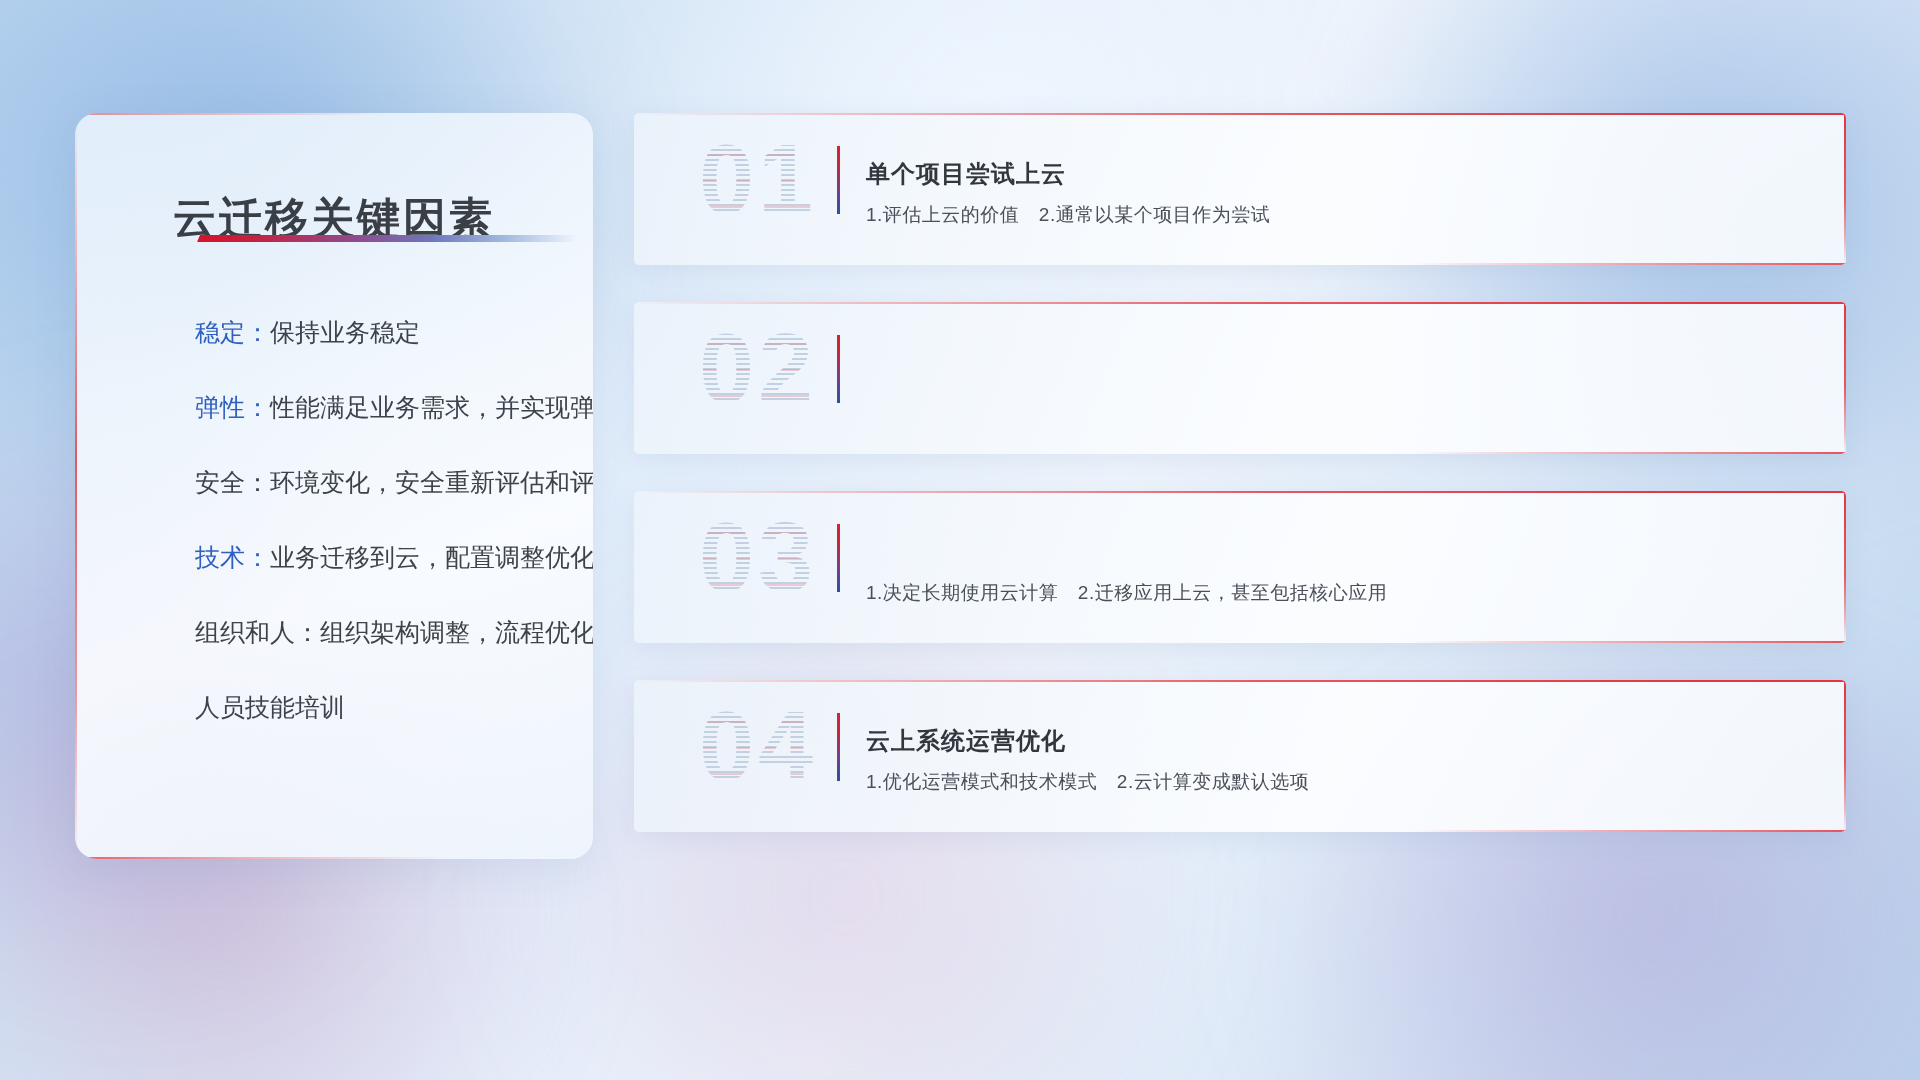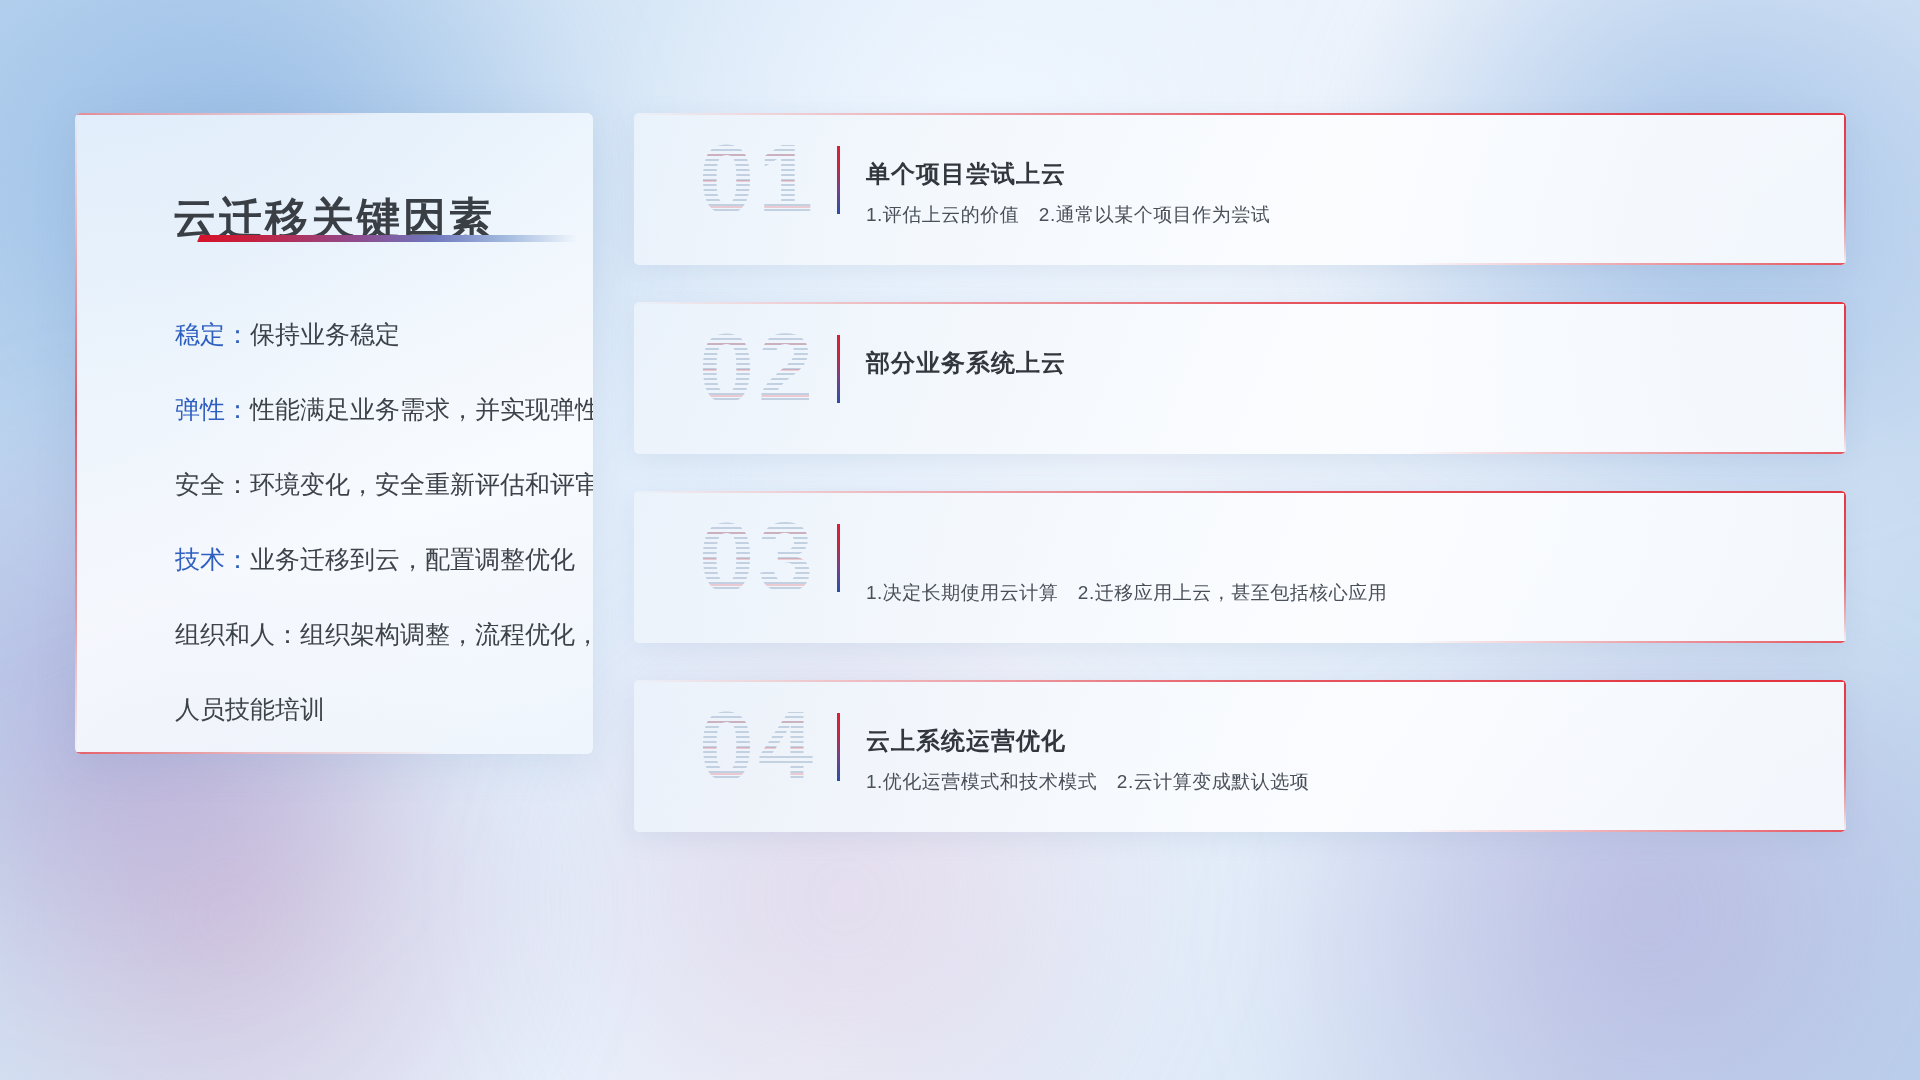--- a/index.html
+++ b/index.html
@@ -27,22 +27,22 @@
   .b8{left:28%;top:-12%;width:46%;height:40%;border-radius:50%;
       background:radial-gradient(circle at 50% 60%,rgba(240,247,255,.85),rgba(240,247,255,0) 70%);filter:blur(40px);}
   .b9{left:6%;top:22%;width:34%;height:40%;border-radius:50%;
       background:radial-gradient(circle at 50% 50%,rgba(232,243,255,.7),rgba(232,243,255,0) 70%);filter:blur(44px);}
 
   
   #stage{position:absolute;inset:0;}
 
   
   #left-panel{
-    position:absolute;left:75px;top:113px;width:518px;height:641px;
-    border-radius:6px;
+    position:absolute;left:75px;top:113px;width:518px;height:746px;
+    border-radius:22px;
     background:linear-gradient(160deg,rgba(230,241,252,.92) 0%,rgba(244,249,254,.9) 36%,rgba(250,252,255,.92) 62%,rgba(240,246,253,.9) 100%);
     box-shadow:0 10px 40px rgba(110,140,180,.16);
     overflow:hidden;
   }
   #left-panel:before{
     content:"";position:absolute;left:0;top:0;bottom:0;width:2px;
     background:linear-gradient(180deg,rgba(255,255,255,0) 0%,rgba(241,150,150,.55) 16%,rgba(224,60,70,.85) 46%,rgba(226,90,95,.6) 78%,rgba(255,255,255,0) 100%);
   }
   #left-panel:after{
     content:"";position:absolute;left:0;right:0;bottom:0;height:2px;
@@ -52,21 +52,21 @@
     background:linear-gradient(90deg,rgba(226,60,70,.55) 0%,rgba(255,255,255,0) 85%);}
   #panel-title{
     position:absolute;left:0;right:0;top:48px;text-align:center;
     font-size:43px;font-weight:bold;color:#3a3f46;letter-spacing:3px;
   }
   #title-underline{
     position:absolute;left:122px;top:122px;width:380px;height:7px;border-radius:1px;
     background:linear-gradient(90deg,#d6132b 0%,#c6203f 14%,#8e4c8e 42%,#6f77bd 62%,#9fb7dd 80%,rgba(190,210,235,0) 100%);
     clip-path:polygon(3px 0,100% 0,100% 100%,0 100%);
   }
-  #factor-list{position:absolute;left:100px;top:209px;right:24px;}
+  #factor-list{position:absolute;left:120px;top:209px;right:24px;font-family:Liberation Mono, monospace;}
   .factor-row{
     font-size:25px;line-height:1.0;color:#3d434a;margin-bottom:50px;white-space:nowrap;
   }
   .factor-row.wrapped{margin-bottom:16px;}
   .factor-row.cont{margin-bottom:8px;}
   .f-key{font-weight:normal;}
   .f-key.accent{color:#2f5fbf;}
   .f-key.plain{color:#3d434a;}
   .f-val{color:#3d434a;}
 
@@ -174,21 +174,20 @@
       <p class="card-desc">1.评估上云的价值　2.通常以某个项目作为尝试</p>
     </article>
 
     <article class="card">
       <div class="card-top"></div>
       <div class="card-right"></div>
       <div class="card-bottom"></div>
       <div class="card-num">02</div>
       <div class="card-num-tint">02</div>
       <div class="card-bar"></div>
-      <h2 class="card-title">部分业务系统上云</h2>
     </article>
 
     <article class="card">
       <div class="card-top"></div>
       <div class="card-right"></div>
       <div class="card-bottom"></div>
       <div class="card-num">03</div>
       <div class="card-num-tint">03</div>
       <div class="card-bar"></div>
       <p class="card-desc">1.决定长期使用云计算　2.迁移应用上云，甚至包括核心应用</p>

